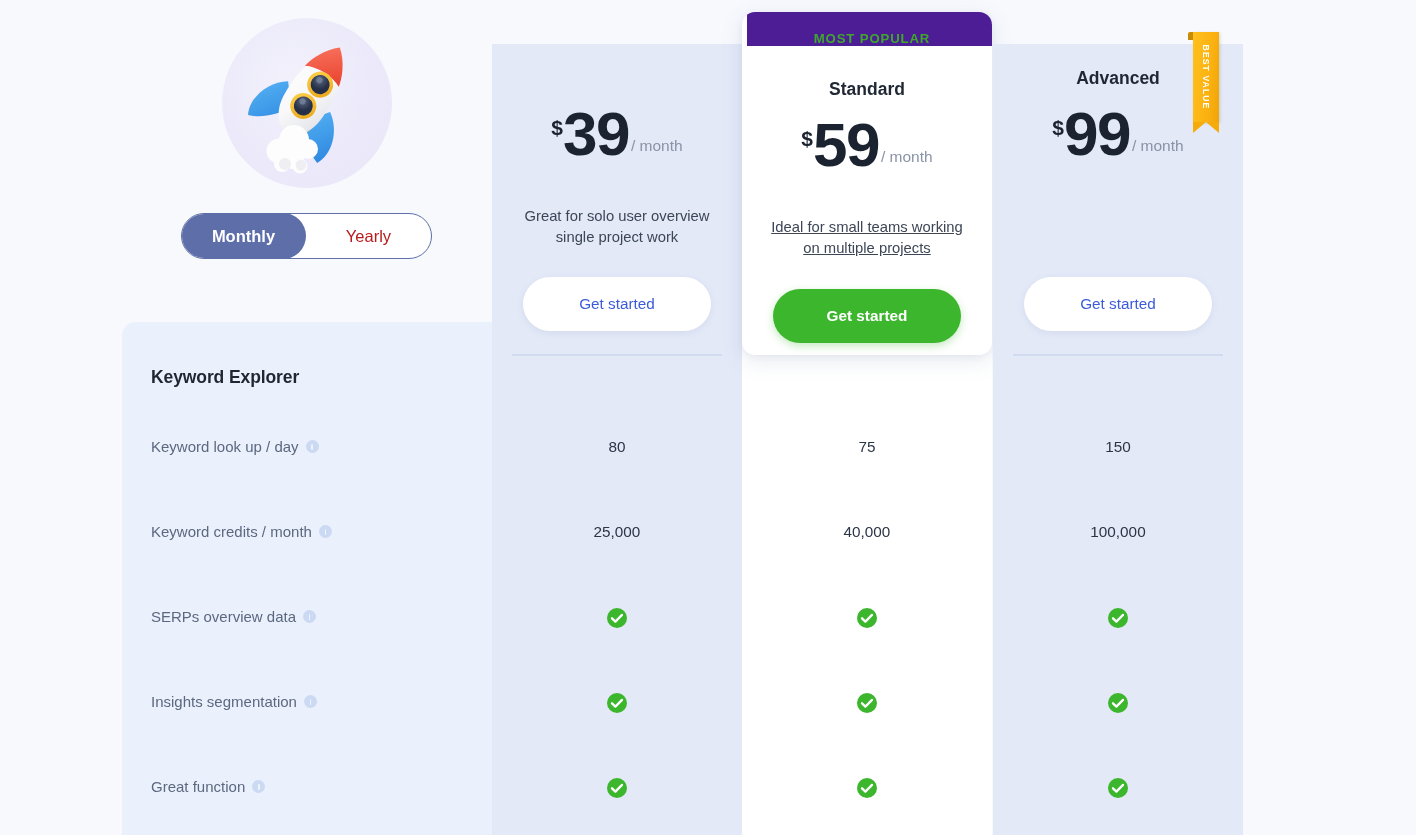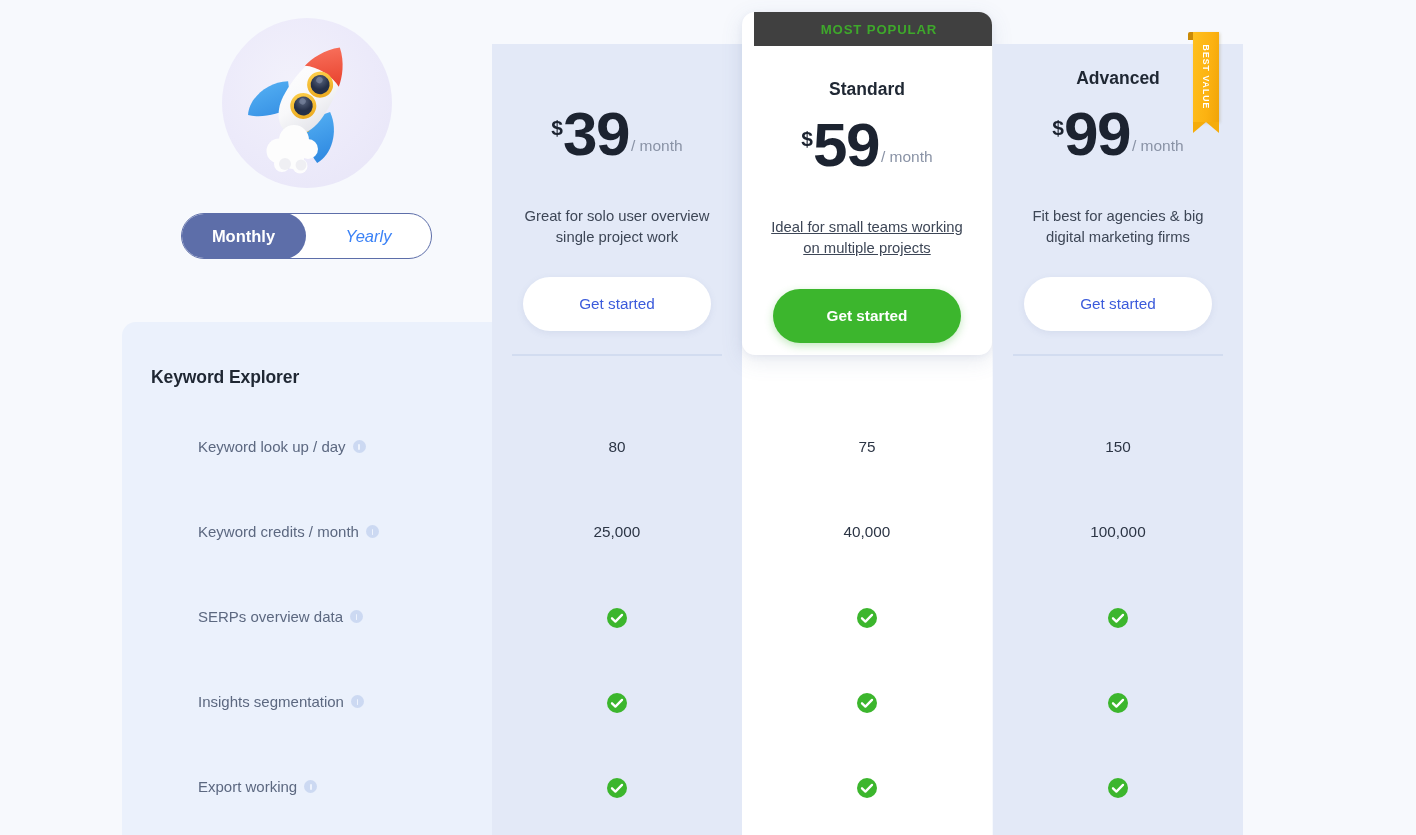--- a/index.html
+++ b/index.html
@@ -64,23 +64,22 @@
   }
   .toggle-opt.active {
     background: #5d6ea9;
     color: #ffffff;
     font-weight: 700;
     border-radius: 23px;
     margin: -1px 0 -1px -1px;
     height: calc(100% + 2px);
   }
   .toggle-opt.inactive {
-    color: #3b82f6;
+    color: #b91c1c;
     font-weight: 400;
-    font-style: italic;
   }
 
   
   #feature-panel {
     position: absolute;
     left: 122px;
     top: 322px;
     width: 370px;
     height: 513px;
     background: #ebf1fc;
@@ -103,21 +102,20 @@
     left: 29px;
     height: 22px;
     display: flex;
     align-items: center;
     gap: 7px;
   }
   .feature-label-row .flabel {
     font-size: 15px;
     color: #5c6880;
     white-space: nowrap;
-    margin-left: 47px;
   }
   .info-icon {
     width: 13px; height: 13px;
     border-radius: 50%;
     background: #ccd9f2;
     display: inline-flex;
     align-items: center;
     justify-content: center;
     flex: none;
     cursor: pointer;
@@ -160,26 +158,26 @@
     top: 12px;
     width: 250px;
     height: 343px;
     background: #ffffff;
     border-radius: 13px;
     box-shadow: 0 6px 22px rgba(80,100,150,0.13), 0 2px 6px rgba(80,100,150,0.07);
     overflow: hidden;
   }
   #most-popular-banner {
     position: absolute;
-    left: 12px; top: 0;
+    left: 5px; top: 0;
     width: 250px;
     height: 34px;
-    background: #404040;
+    background: #4c1d95;
     display: flex;
-    align-items: center;
+    align-items: flex-end;
     justify-content: center;
     font-size: 13.2px;
     font-weight: 700;
     letter-spacing: 0.85px;
     color: #3ea82b;
   }
 
   .plan-name {
     position: absolute;
     width: 250px;
@@ -416,21 +414,21 @@
     </div>
     <div class="feature-label-row" style="top:283px">
       <span class="flabel">SERPs overview data</span>
       <span class="info-icon"></span>
     </div>
     <div class="feature-label-row" style="top:368px">
       <span class="flabel">Insights segmentation</span>
       <span class="info-icon"></span>
     </div>
     <div class="feature-label-row" style="top:453px">
-      <span class="flabel">Export working</span>
+      <span class="flabel">Great function</span>
       <span class="info-icon"></span>
     </div>
   </div>
 </div>
 
 <div class="price-col" id="col-basic">
   <div class="col-bg"></div>
 
 
   <div class="price-line">
@@ -513,21 +511,20 @@
   </div>
 
   <div class="plan-name">Advanced</div>
 
   <div class="price-line">
     <span class="currency">$</span>
     <span class="amount">99</span>
     <span class="period">/ month</span>
   </div>
 
-  <div class="plan-desc">Fit best for agencies &amp; big digital marketing firms</div>
 
   <button class="cta-btn cta-light">
     <span>Get started</span>
   </button>
 
   <div class="col-divider"></div>
 
   <div class="fval" style="top:438px">150</div>
   <div class="fval" style="top:523px">100,000</div>
 

